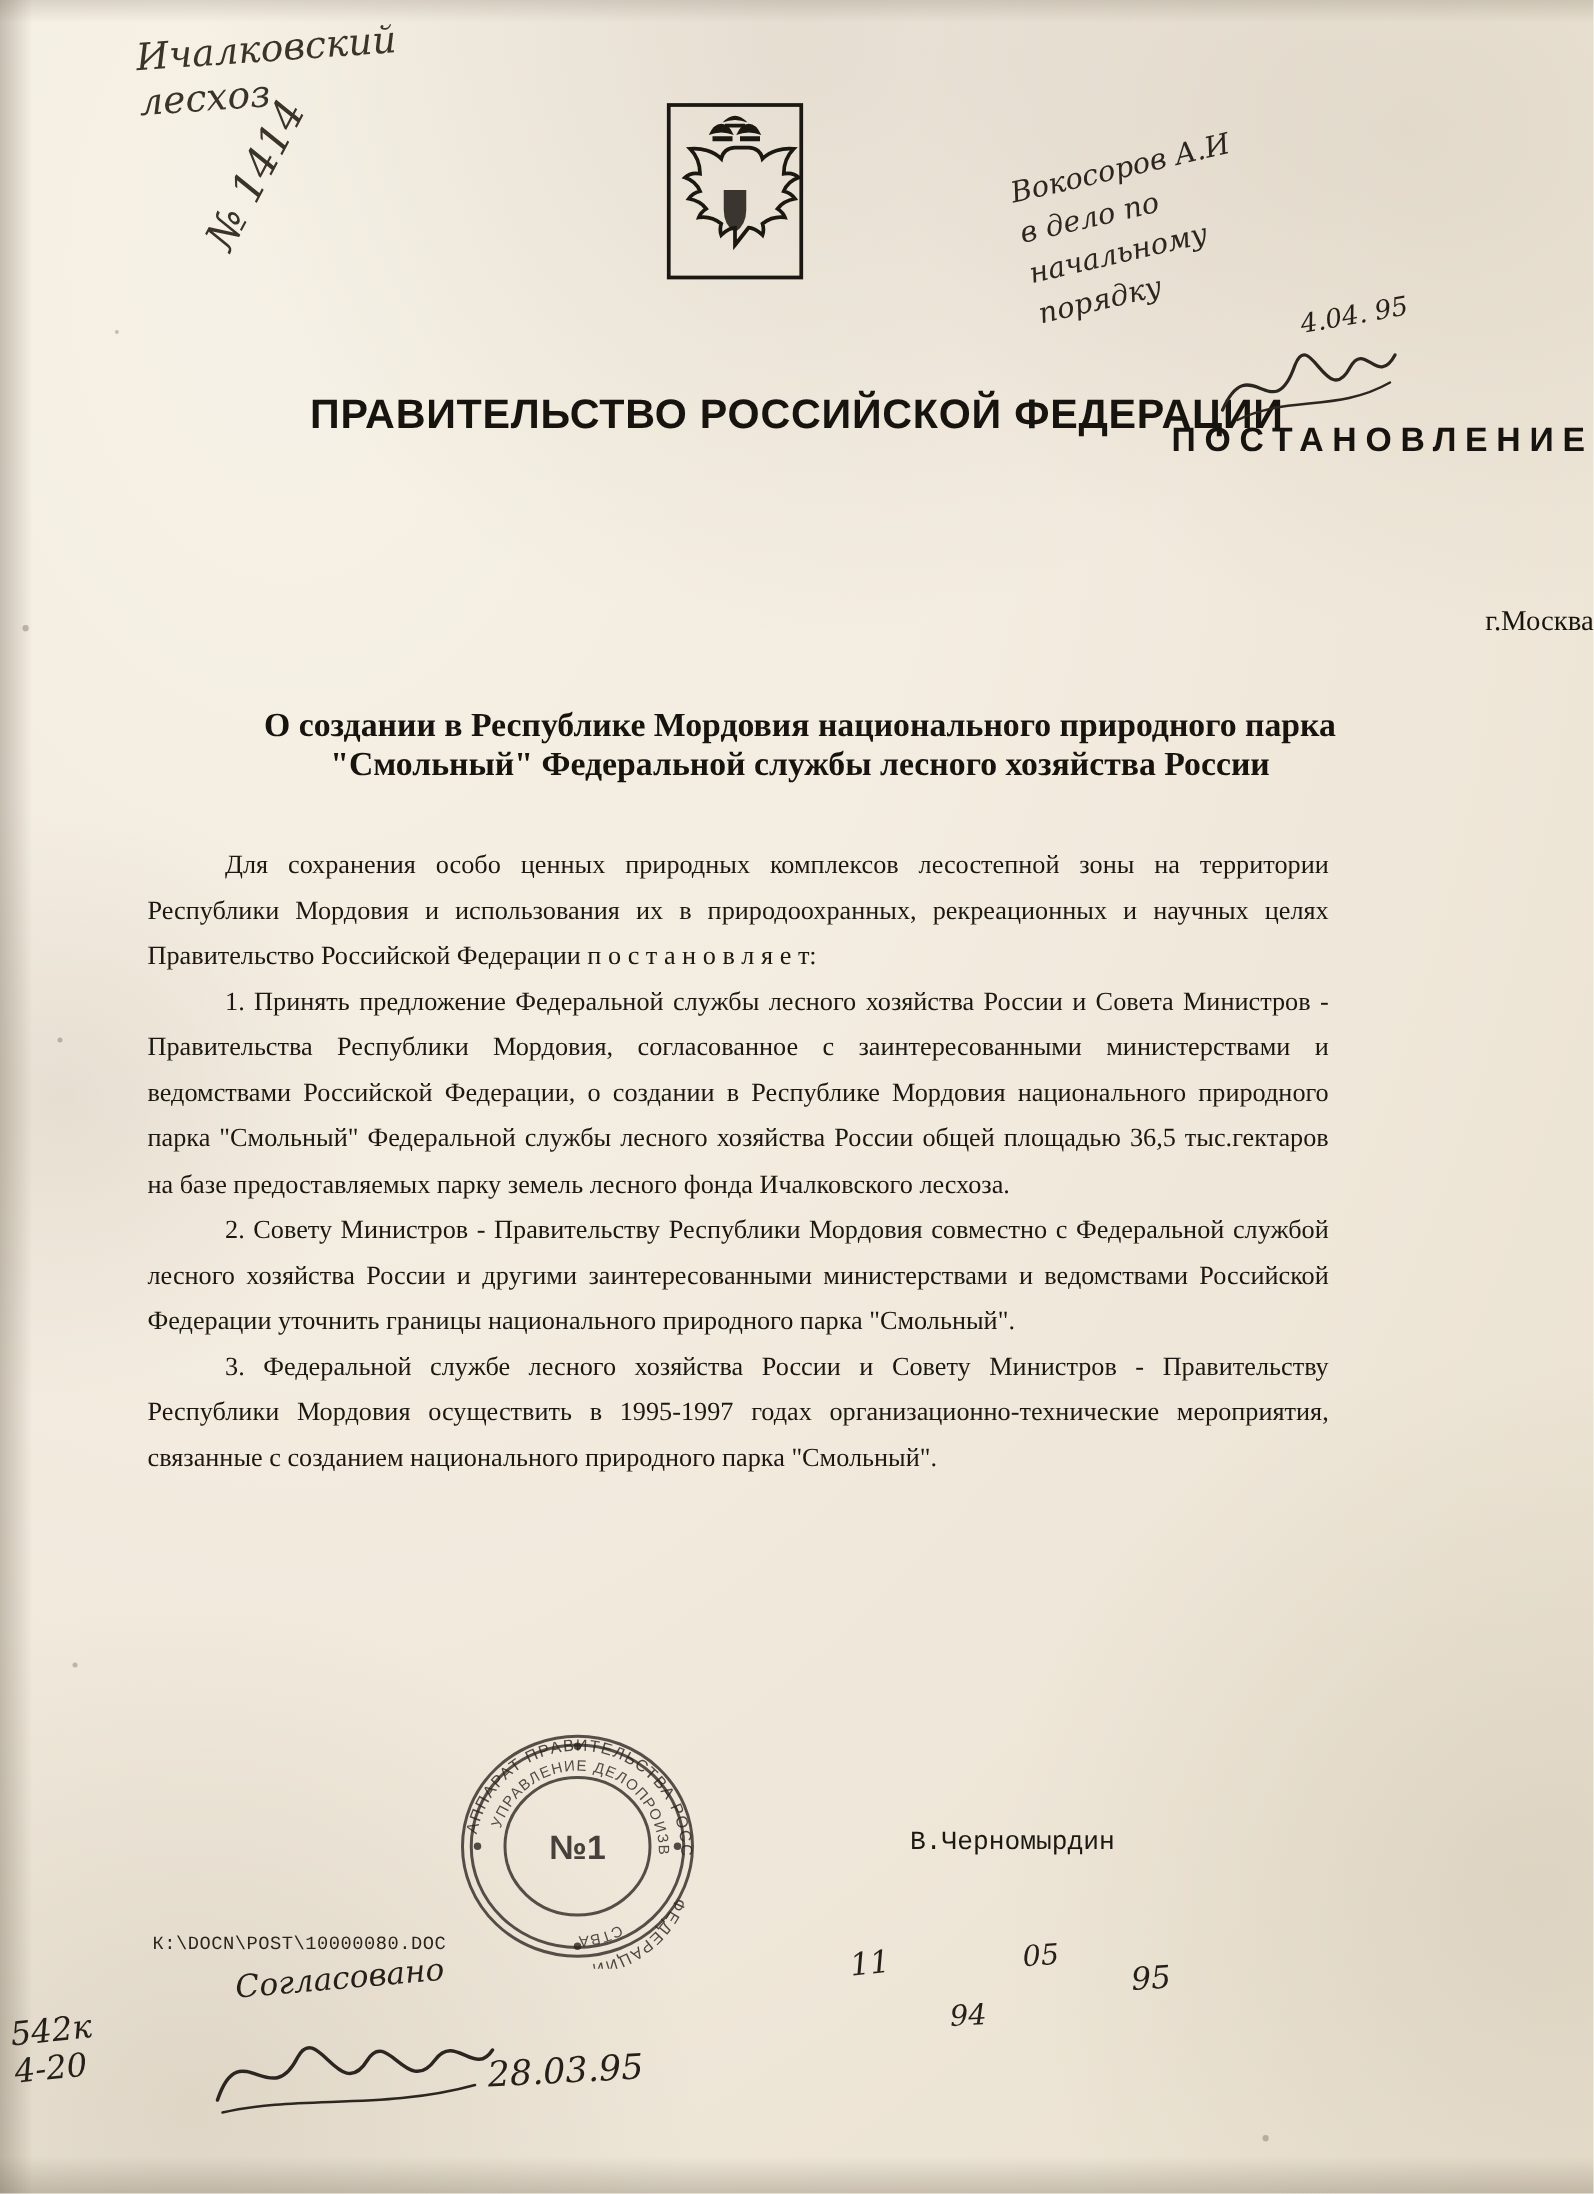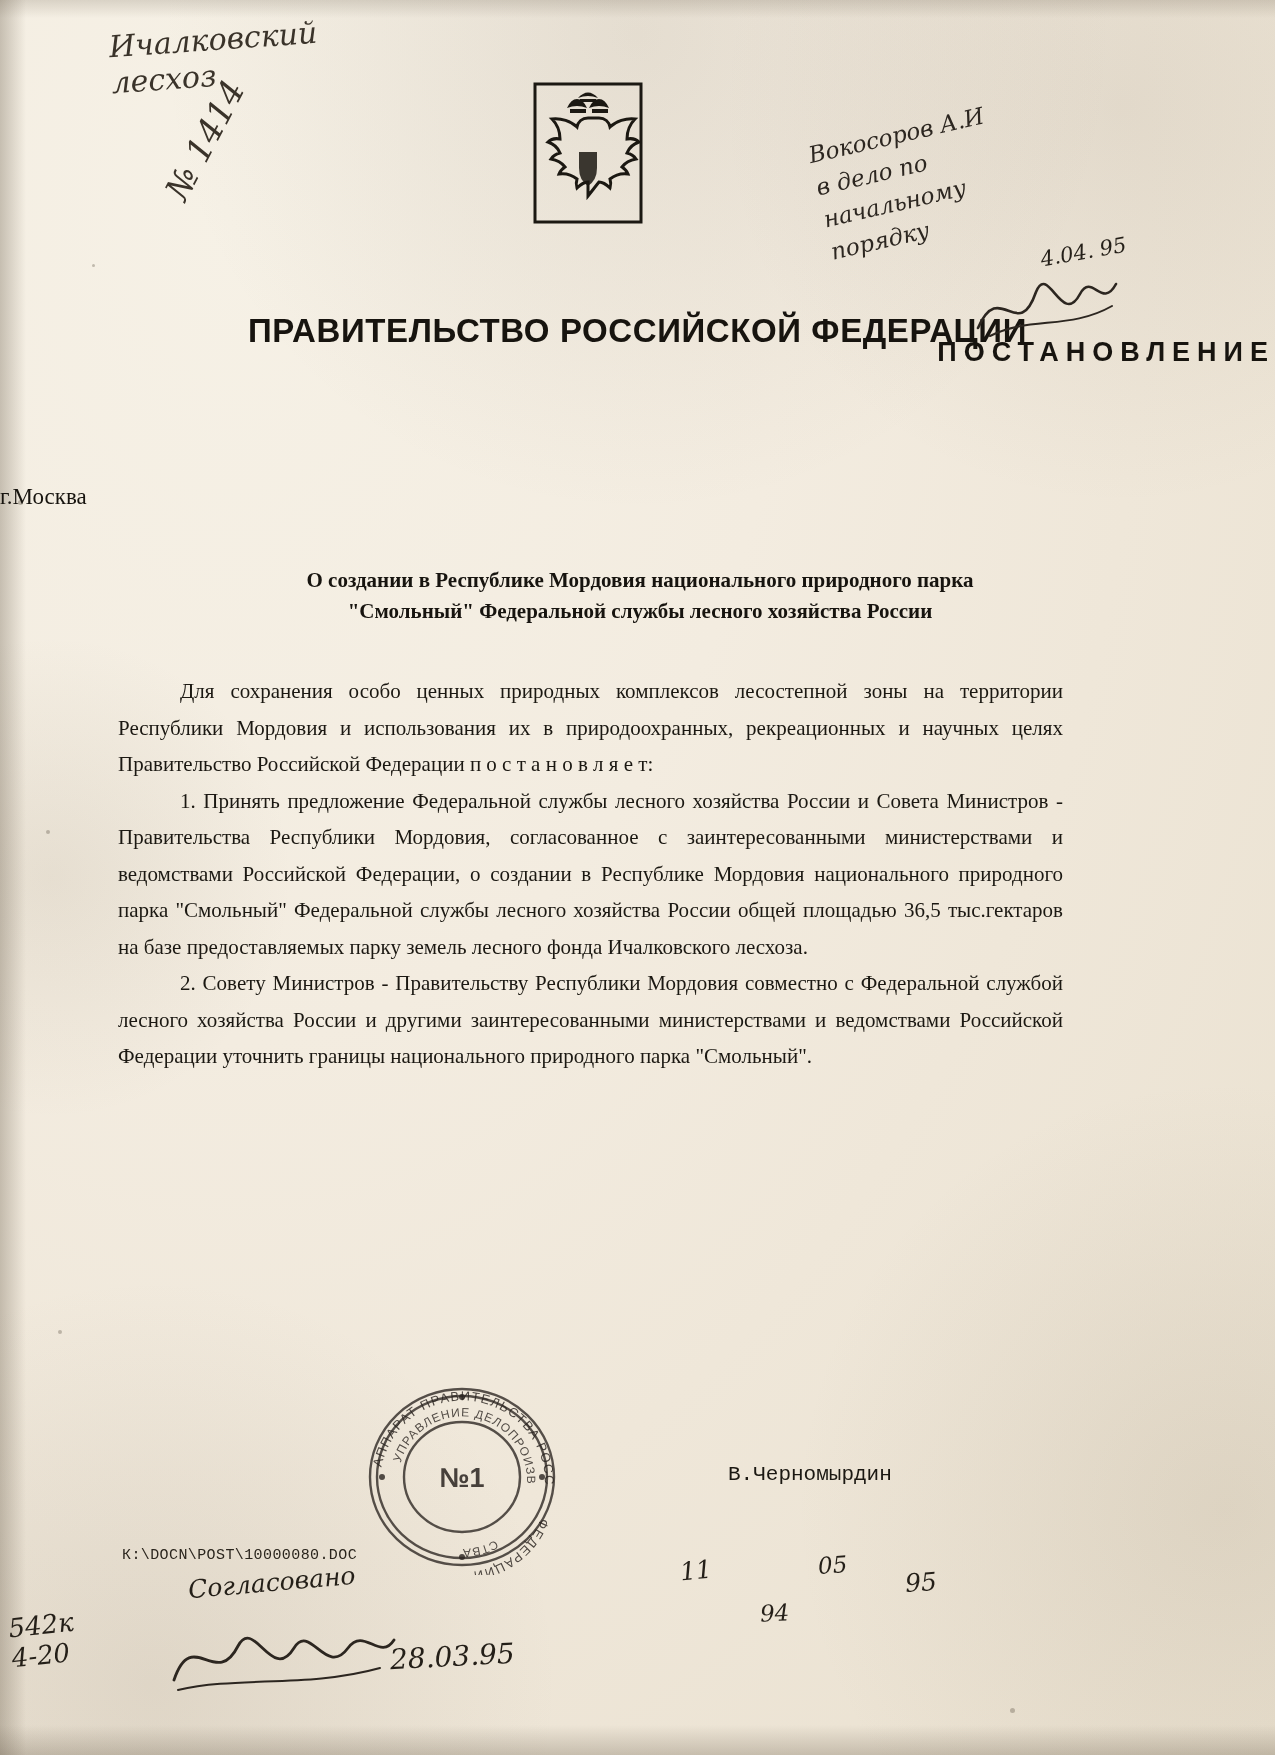--- a/index.html
+++ b/index.html
@@ -101,33 +101,33 @@
     width: 100%;
     text-align: center;
     font-family: "Liberation Serif", serif;
     font-size: 23px;
     color: #17140f;
   }
   .doc-city {
     position: absolute;
     left: 0; top: 484px;
     width: 100%;
-    text-align: left;
+    text-align: right;
     font-family: "Liberation Serif", serif;
     font-size: 23px;
     color: #17140f;
   }
   .doc-heading {
     position: absolute;
     left: 150px; top: 565px;
     width: 980px;
     text-align: center;
     font-family: "Liberation Serif", serif;
     font-weight: bold;
-    font-size: 21px;
+    font-size: 27px;
     line-height: 31px;
     color: #17140f;
     white-space: pre-line;
   }
 
   .body-text {
     position: absolute;
     left: 118px; top: 673px;
     width: 945px;
     font-family: Liberation Serif, serif;
@@ -310,20 +310,21 @@
   <div class="doc-title">ПРАВИТЕЛЬСТВО РОССИЙСКОЙ ФЕДЕРАЦИИ</div>
   <div class="doc-subtitle">ПОСТАНОВЛЕНИЕ</div>
   <div class="doc-city">г.Москва</div>
   <div class="doc-heading">О создании в Республике Мордовия национального природного парка
 "Смольный" Федеральной службы лесного хозяйства России</div>
 
   <div class="body-text">
     <p>Для сохранения особо ценных природных комплексов лесостепной зоны на территории Республики Мордовия и использования их в природоохранных, рекреационных и научных целях Правительство Российской Федерации п о с т а н о в л я е т:</p>
     <p>1. Принять предложение Федеральной службы лесного хозяйства России и Совета Министров - Правительства Республики Мордовия, согласованное с заинтересованными министерствами и ведомствами Российской Федерации, о создании в Республике Мордовия национального природного парка "Смольный" Федеральной службы лесного хозяйства России общей площадью 36,5 тыс.гектаров на базе предоставляемых парку земель лесного фонда Ичалковского лесхоза.</p>
     <p>2. Совету Министров - Правительству Республики Мордовия совместно с Федеральной службой лесного хозяйства России и другими заинтересованными министерствами и ведомствами Российской Федерации уточнить границы национального природного парка "Смольный".</p>
+    <p>3. Федеральной службе лесного хозяйства России и Совету Министров - Правительству Республики Мордовия осуществить в 1995-1997 годах организационно-технические мероприятия, связанные с созданием национального природного парка "Смольный".</p>
   </div>
 
   <div class="signer-name">В.Черномырдин</div>
   <div class="file-path">К:\DOCN\POST\10000080.DOC</div>
 
   <div class="stamp">
     <svg viewBox="0 0 225 200" width="225" height="200" aria-hidden="true">
       <defs>
         <path id="arcOuter" d="M 30 108 A 82 82 0 1 1 195 108"></path>
         <path id="arcOuterBottom" d="M 196 104 A 84 84 0 1 1 29 104"></path>

